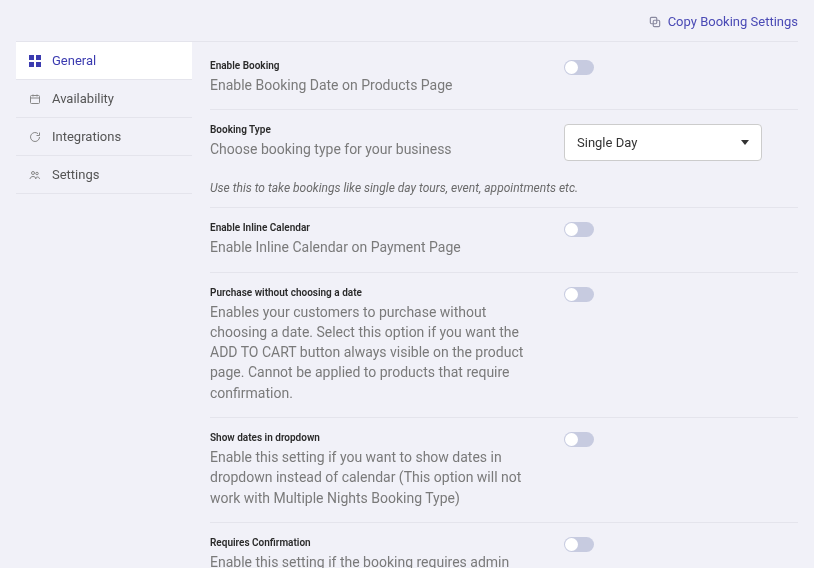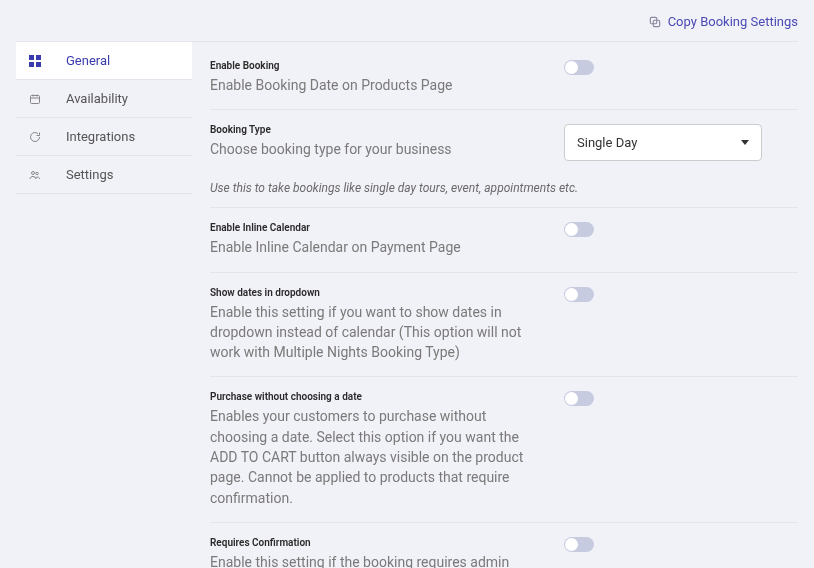--- a/index.html
+++ b/index.html
@@ -33,21 +33,21 @@
     display: flex;
     gap: 18px;
   }
   .sidebar {
     width: 176px;
     flex-shrink: 0;
   }
   .sidebar-item {
     display: flex;
     align-items: center;
-    gap: 24px;
+    gap: 10px;
     padding: 11px 12px;
     border-bottom: 1px solid #e4e4ec;
     color: #555;
     cursor: pointer;
     font-size: 13px;
   }
   .sidebar-item.active {
     background: #fff;
     color: #3b3bb0;
     border-bottom: 1px solid #e4e4ec;
@@ -239,32 +239,32 @@
           <div class="setting-title">Enable Inline Calendar</div>
           <div class="setting-desc">Enable Inline Calendar on Payment Page</div>
         </div>
         <div class="setting-control">
           <div class="toggle"></div>
         </div>
       </div>
 
       <div class="setting-row">
         <div class="setting-text">
+          <div class="setting-title">Purchase without choosing a date</div>
+          <div class="setting-desc">Enables your customers to purchase without choosing a date. Select this option if you want the ADD TO CART button always visible on the product page. Cannot be applied to products that require confirmation.</div>
+        </div>
+        <div class="setting-control">
+          <div class="toggle"></div>
+        </div>
+      </div>
+
+      <div class="setting-row">
+        <div class="setting-text">
           <div class="setting-title">Show dates in dropdown</div>
           <div class="setting-desc">Enable this setting if you want to show dates in dropdown instead of calendar (This option will not work with Multiple Nights Booking Type)</div>
-        </div>
-        <div class="setting-control">
-          <div class="toggle"></div>
-        </div>
-      </div>
-
-      <div class="setting-row">
-        <div class="setting-text">
-          <div class="setting-title">Purchase without choosing a date</div>
-          <div class="setting-desc">Enables your customers to purchase without choosing a date. Select this option if you want the ADD TO CART button always visible on the product page. Cannot be applied to products that require confirmation.</div>
         </div>
         <div class="setting-control">
           <div class="toggle"></div>
         </div>
       </div>
 
       <div class="setting-row" style="border-bottom:none;">
         <div class="setting-text">
           <div class="setting-title">Requires Confirmation</div>
           <div class="setting-desc">Enable this setting if the booking requires admin approval/confirmation. Payment will not be taken at Checkout</div>

